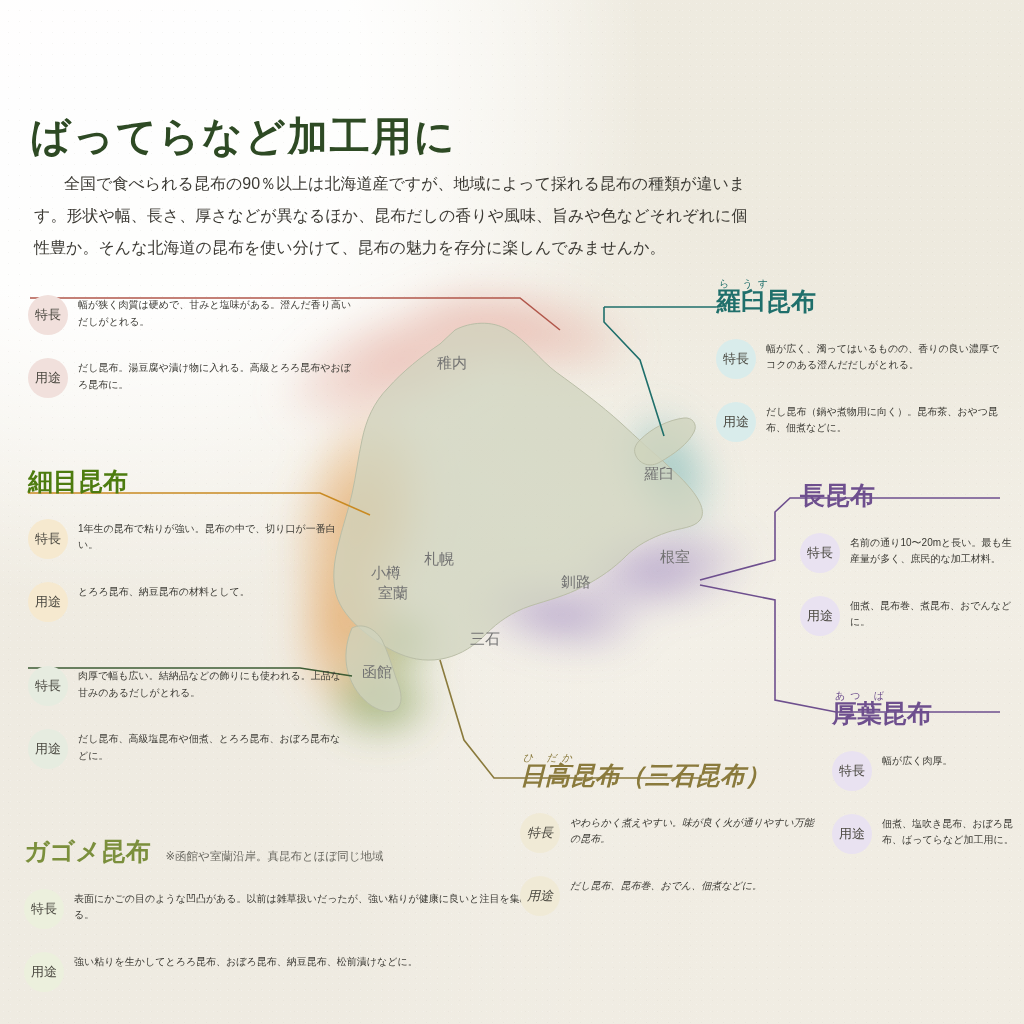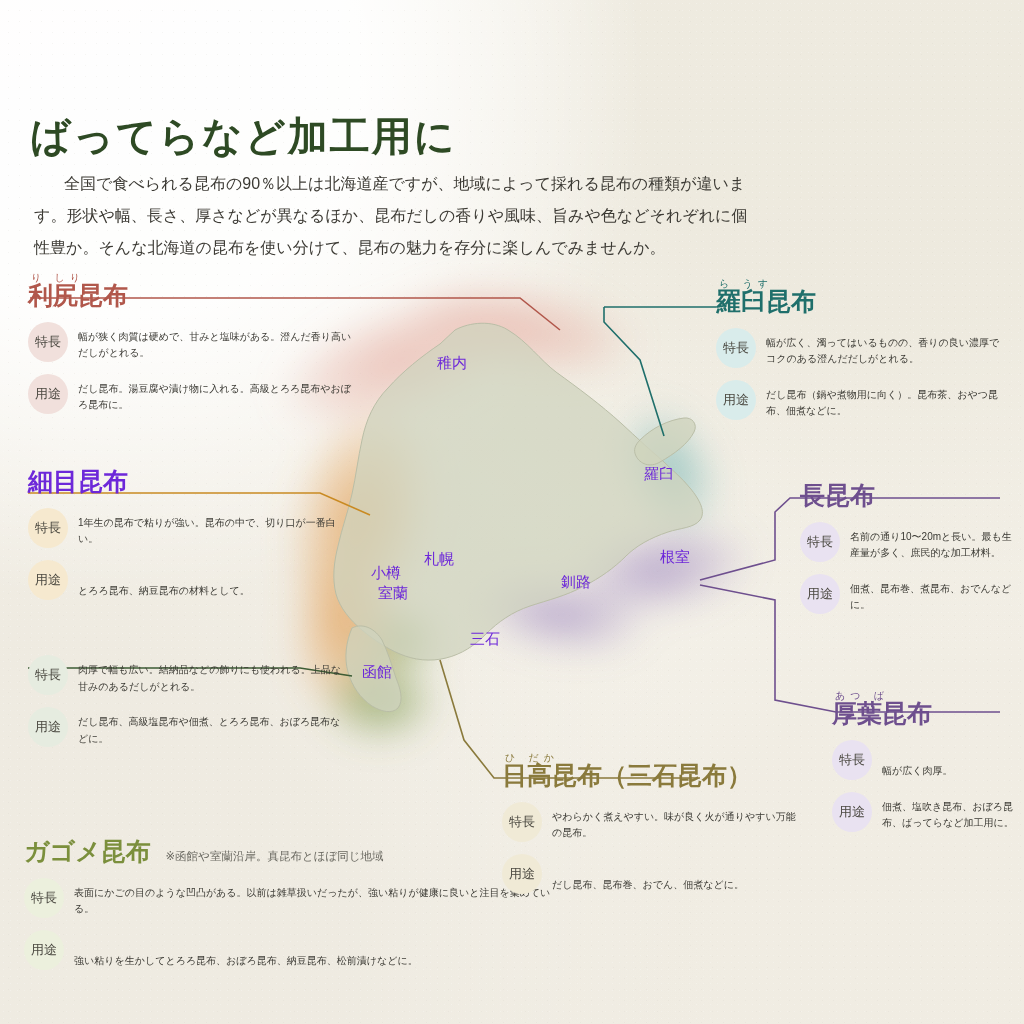--- a/index.html
+++ b/index.html
@@ -78,22 +78,22 @@
     margin-left: 3px;
   }
   .note {
     font-size: 11.5px;
     font-weight: normal;
     color: #6b6a62;
     margin-left: 6px;
   }
   .row {
     display: flex;
-    align-items: flex-end;
-    margin-top: 11px;
+    align-items: flex-start;
+    margin-top: 22px;
   }
   .chip {
     flex: 0 0 auto;
     width: 40px; height: 40px;
     border-radius: 50%;
     display: flex; align-items: center; justify-content: center;
     font-size: 13px;
     color: #4a4840;
     margin-right: 10px;
     margin-top: 1px;
@@ -101,39 +101,39 @@
   .desc {
     font-size: 10px;
     line-height: 1.65;
     color: #3a3933;
     padding-top: 3px;
   }
 
   
   .t-rishiri .group-head { color: #b1574b; }
   .t-rishiri .chip { background: #f1e0dc; }
-  .t-hosome .group-head { color: #6d28d9; }
+  .t-hosome .group-head { color: #4d7c0f; }
   .t-hosome .chip { background: #f6e9cf; }
   .t-ma .group-head { color: #3d5c35; }
   .t-ma .chip { background: #e6ece0; }
   .t-gagome .group-head { color: #7b8f3c; }
   .t-gagome .chip { background: #ecf0dd; }
   .t-rausu .group-head { color: #1f6f6b; }
   .t-rausu .chip { background: #d9eceb; }
   .t-naga .group-head { color: #6e4f8e; }
   .t-naga .chip { background: #e9e2f1; }
   .t-atsuba .group-head { color: #6e4f8e; }
   .t-atsuba .chip { background: #e9e2f1; }
   .t-hidaka .group-head { color: #8a7a3c; }
   .t-hidaka .chip { background: #f0ead6; }
 
   .city {
     position: absolute;
     font-size: 15px;
-    color: #6d28d9;
+    color: #737373;
     font-family: "DejaVu Sans", sans-serif;
     white-space: nowrap;
     z-index: 4;
   }
 </style>
 </head>
 <body>
 
 <div class="paper-bg"></div>
 <div class="grain"></div>
@@ -227,24 +227,20 @@
   <div class="city" style="left:470px; top:630px;">三石</div>
   <div class="city" style="left:354px; top:663px;margin-left:8px;">函館</div>
 </div>
 
 <div class="layer">
 
   <h1 class="title">ばってらなど加工用に</h1>
   <p class="intro">全国で食べられる昆布の90％以上は北海道産ですが、地域によって採れる昆布の種類が違います。形状や幅、長さ、厚さなどが異なるほか、昆布だしの香りや風味、旨みや色などそれぞれに個性豊か。そんな北海道の昆布を使い分けて、昆布の魅力を存分に楽しんでみませんか。</p>
 
   <div class="group t-rishiri" style="left:28px; top:272px; width:330px;">
-    <div class="group-head">
-      <span class="ruby">り しり</span>
-      <span>利尻昆布</span>
-    </div>
     <div class="row">
       <div class="chip">特長</div>
       <div class="desc">幅が狭く肉質は硬めで、甘みと塩味がある。澄んだ香り高いだしがとれる。</div>
     </div>
     <div class="row">
       <div class="chip">用途</div>
       <div class="desc">だし昆布。湯豆腐や漬け物に入れる。高級とろろ昆布やおぼろ昆布に。</div>
     </div>
   </div>
 
@@ -325,21 +321,21 @@
     <div class="row">
       <div class="chip">特長</div>
       <div class="desc">幅が広く肉厚。</div>
     </div>
     <div class="row">
       <div class="chip">用途</div>
       <div class="desc">佃煮、塩吹き昆布、おぼろ昆布、ばってらなど加工用に。</div>
     </div>
   </div>
 
-  <div class="group t-hidaka" style="left:502px; top:752px; width:300px;">
+  <div class="group t-hidaka" style="left:520px; top:752px; width:300px;font-style:italic;">
     <div class="group-head">
       <span class="ruby">ひ だか</span>
       <span>日高昆布（三石昆布）</span>
     </div>
     <div class="row">
       <div class="chip">特長</div>
       <div class="desc">やわらかく煮えやすい。味が良く火が通りやすい万能の昆布。</div>
     </div>
     <div class="row">
       <div class="chip">用途</div>

